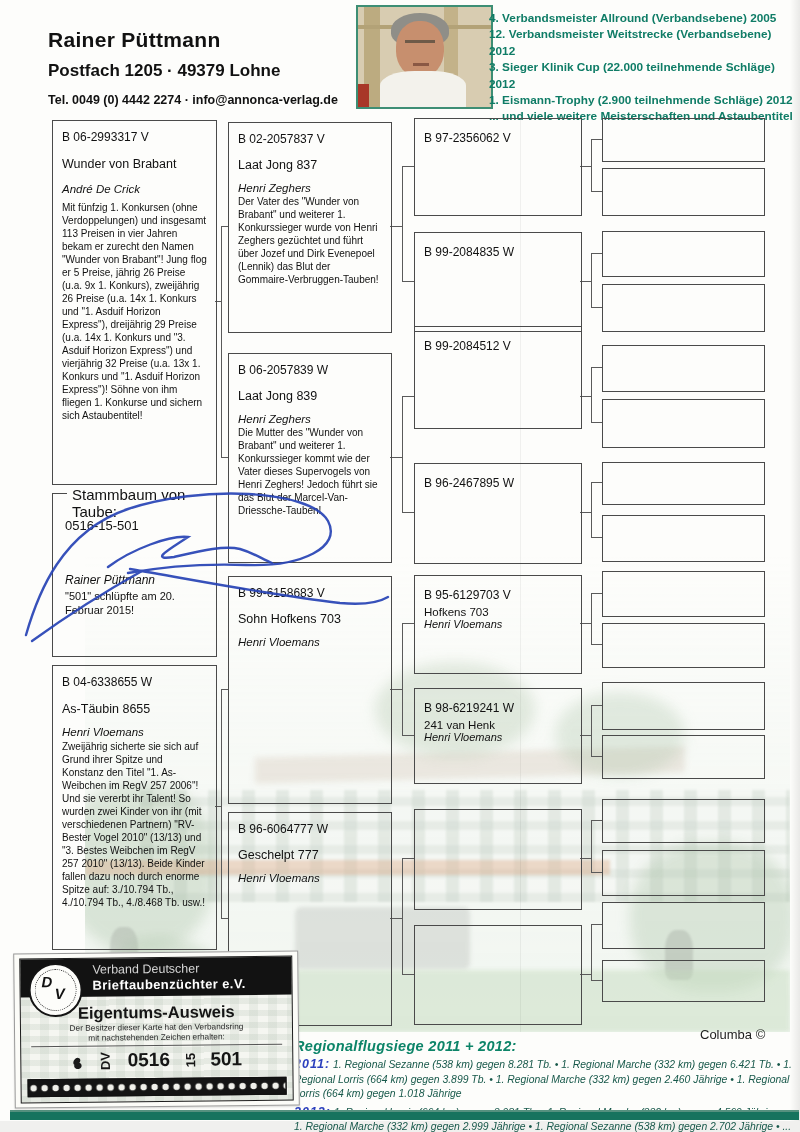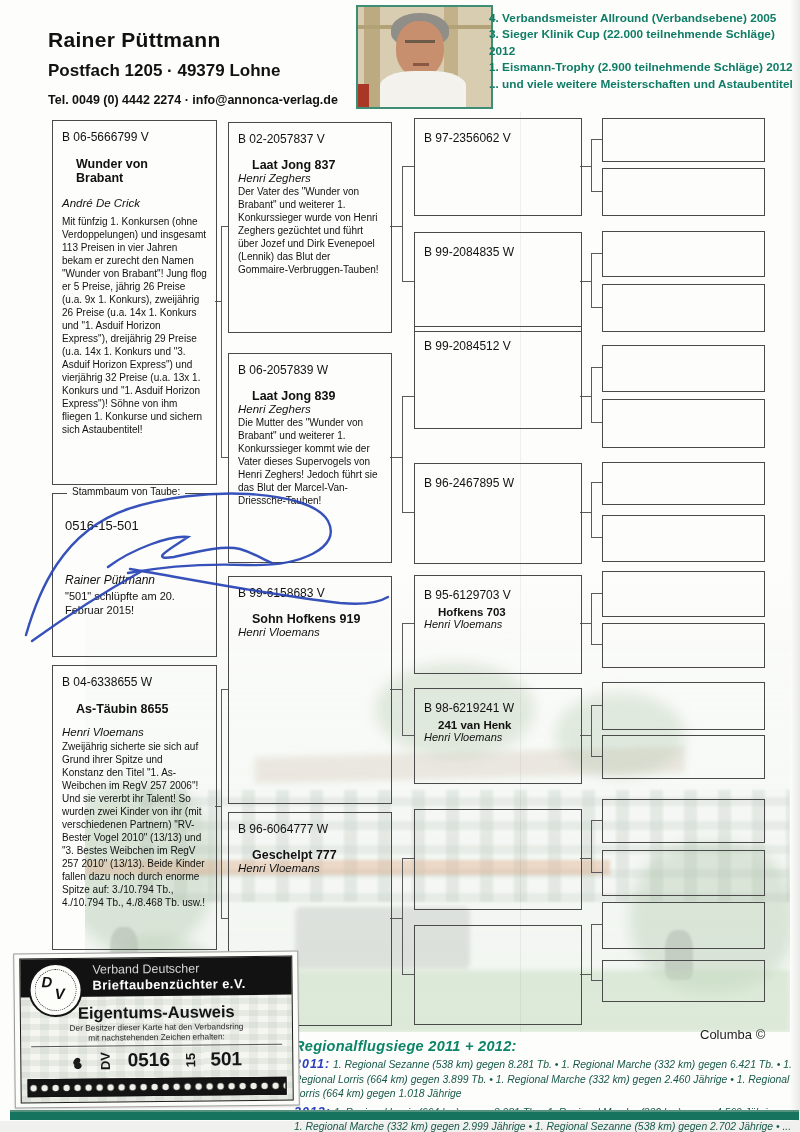--- a/index.html
+++ b/index.html
@@ -24,31 +24,31 @@
   .ph-brow{position:absolute;left:47px;top:33px;width:30px;height:3px;background:#6e5a48;}
   .ph-mouth{position:absolute;left:55px;top:56px;width:16px;height:3px;background:#8a5844;}
   .ph-shirt{position:absolute;left:22px;top:64px;width:86px;height:36px;border-radius:40% 40% 0 0;background:#f3f2ec;}
   .ph-red{position:absolute;left:0;top:77px;width:11px;height:23px;background:#a83728;}
   
   .achievements{position:absolute;left:489px;top:10px;width:305px;margin:0;padding:0;list-style:none;
                 color:#0f7c66;font-size:11.8px;font-weight:bold;line-height:16.4px;}
   
   .box{position:absolute;border:1px solid #4a4a4a;background:transparent;z-index:3;}
   .ring{margin:9px 9px 0;font-size:12px;}
-  .pname{margin:13px 23px 0;font-size:12.5px;font-weight:bold;}
+  .pname{margin:13px 9px 0;font-size:12.5px;font-weight:normal;}
   .pbreeder{margin:12px 9px 0;font-size:11.5px;font-style:italic;}
   .pdesc{margin:6px 9px 0;font-size:10px;line-height:13px;}
   .g2 .pname{margin-top:12px;}
-  .g2 .pbreeder{margin-top:0;}
+  .g2 .pbreeder{margin-top:10px;}
   .g2 .pdesc{margin-top:1px;}
   .g3 .ring{margin-top:12px;}
   .g3 .pname{margin-top:4px;font-size:11.5px;}
   .g3 .pbreeder{margin-top:0;font-size:11px;}
   
-  .stamm-legend{position:absolute;top:-8px;left:14px;background:#fdfdfb;padding:0 5px;font-size:10px;}
+  .stamm-legend{position:absolute;top:-8px;left:14px;background:#fdfdfb;padding:0 5px;font-size:15px;}
   .stamm-ring{margin:24px 12px 0;font-size:13px;}
   .stamm-owner{margin:40px 12px 0;font-size:12px;font-style:italic;}
   .stamm-note{margin:3px 12px 0;font-size:11px;line-height:13.5px;}
   
   .cline{position:absolute;background:#5a5a5a;z-index:2;}
   .fold{position:absolute;left:520px;top:112px;width:1px;height:920px;background:rgba(0,0,0,0.05);z-index:1;}
   
   .sig{position:absolute;left:10px;top:465px;z-index:5;pointer-events:none;}
   
   .bgphoto{position:absolute;left:85px;top:552px;width:705px;height:480px;overflow:hidden;z-index:0;opacity:.55;}
@@ -138,27 +138,28 @@
     <div class="ph-hair"></div>
     <div class="ph-face"></div>
     <div class="ph-brow"></div>
     <div class="ph-mouth"></div>
     <div class="ph-shirt"></div>
     <div class="ph-red"></div>
   </div>
 
   <ul class="achievements">
     <li>4. Verbandsmeister Allround (Verbandsebene) 2005</li>
+    <li>12. Verbandsmeister Weitstrecke (Verbandsebene) 2012</li>
     <li>3. Sieger Klinik Cup (22.000 teilnehmende Schläge) 2012</li>
     <li>1. Eismann-Trophy (2.900 teilnehmende Schläge) 2012</li>
     <li>... und viele weitere Meisterschaften und Astaubentitel</li>
   </ul>
 
   <div class="box" style="left:52px;top:120px;width:163px;height:363px">
-    <div class="ring">B 06-5666799 V</div>
+    <div class="ring">B 06-2993317 V</div>
     <div class="pname">Wunder von Brabant</div>
     <div class="pbreeder">André De Crick</div>
     <div class="pdesc">Mit fünfzig 1. Konkursen (ohne Verdoppelungen) und insgesamt 113 Preisen in vier Jahren bekam er zurecht den Namen "Wunder von Brabant"! Jung flog er 5 Preise, jährig 26 Preise (u.a. 9x 1. Konkurs), zweijährig 26 Preise (u.a. 14x 1. Konkurs und "1. Asduif Horizon Express"), dreijährig 29 Preise (u.a. 14x 1. Konkurs und "3. Asduif Horizon Express") und vierjährig 32 Preise (u.a. 13x 1. Konkurs und "1. Asduif Horizon Express")! Söhne von ihm fliegen 1. Konkurse und sichern sich Astaubentitel!</div>
   </div>
 
   <div class="box" style="left:52px;top:493px;width:163px;height:162px">
     <div class="stamm-legend">Stammbaum von Taube:</div>
     <div class="stamm-ring">0516-15-501</div>
     <div class="stamm-owner">Rainer Püttmann</div>
     <div class="stamm-note">"501" schlüpfte am 20. Februar 2015!</div>
@@ -178,21 +179,21 @@
     <div class="pdesc">Der Vater des "Wunder von Brabant" und weiterer 1. Konkurssieger wurde von Henri Zeghers gezüchtet und führt über Jozef und Dirk Evenepoel (Lennik) das Blut der Gommaire-Verbruggen-Tauben!</div>
   </div>
   <div class="box g2" style="left:228px;top:353px;width:162px;height:208px">
     <div class="ring">B 06-2057839 W</div>
     <div class="pname">Laat Jong 839</div>
     <div class="pbreeder">Henri Zeghers</div>
     <div class="pdesc">Die Mutter des "Wunder von Brabant" und weiterer 1. Konkurssieger kommt wie der Vater dieses Supervogels von Henri Zeghers! Jedoch führt sie das Blut der Marcel-Van-Driessche-Tauben!</div>
   </div>
   <div class="box g2" style="left:228px;top:576px;width:162px;height:226px">
     <div class="ring">B 99-6158683 V</div>
-    <div class="pname">Sohn Hofkens 919</div>
+    <div class="pname">Sohn Hofkens 703</div>
     <div class="pbreeder">Henri Vloemans</div>
   </div>
   <div class="box g2" style="left:228px;top:812px;width:162px;height:212px">
     <div class="ring">B 96-6064777 W</div>
     <div class="pname">Geschelpt 777</div>
     <div class="pbreeder">Henri Vloemans</div>
   </div>
 
   <div class="box g3" style="left:414px;top:118px;width:166px;height:96px">
     <div class="ring">B 97-2356062 V</div>

